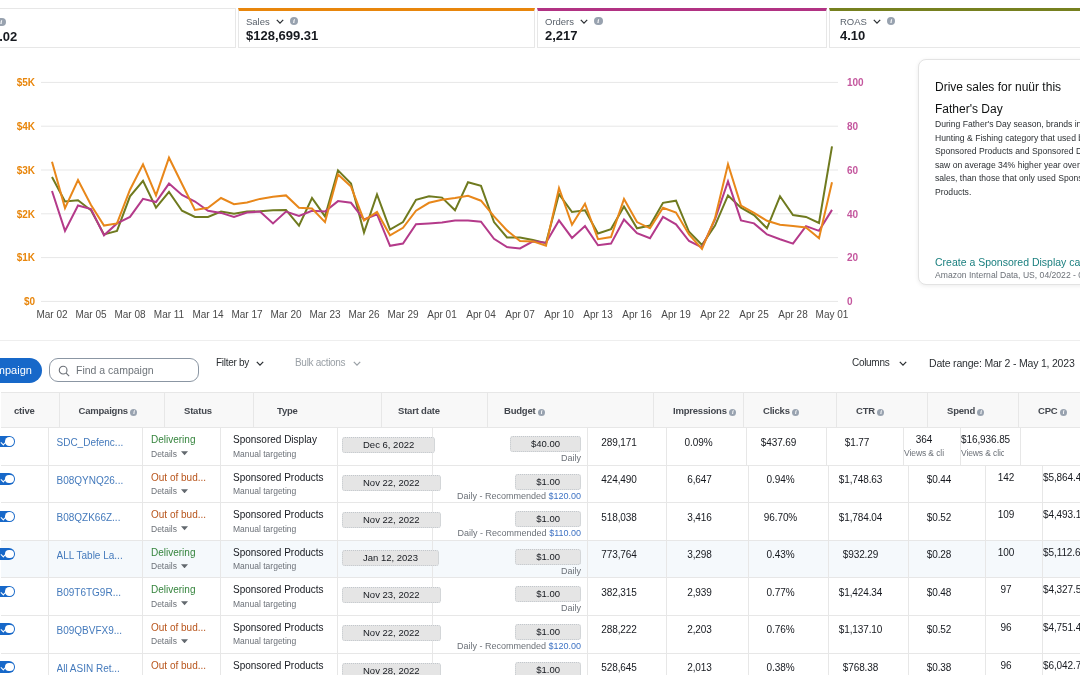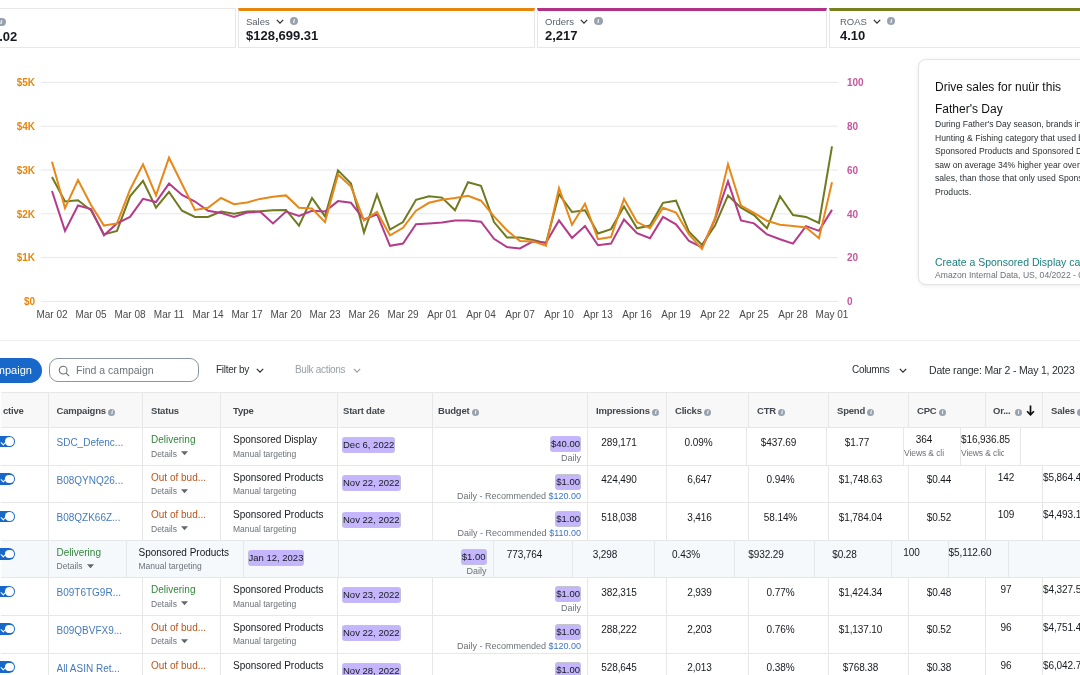--- a/index.html
+++ b/index.html
@@ -22,43 +22,43 @@
 #promo { position:absolute; left:918px; top:59px; width:275px; height:226px; background:#fff; border:1px solid #e3e3e3; border-radius:8px; box-shadow:0 1px 4px rgba(15,17,17,.08); }
 #promo .ttl { position:absolute; left:16px; top:16px; font-size:12px; line-height:22px; font-weight:500; color:#0f1111; white-space:nowrap; }
 #promo .body { position:absolute; left:16px; top:58px; font-size:8.6px; line-height:13.5px; color:#2b2f33; white-space:nowrap; }
 #promo .link { position:absolute; left:16px; top:196px; font-size:10.5px; font-weight:500; color:#1a7f7f; white-space:nowrap; }
 #promo .foot { position:absolute; left:16px; top:210px; font-size:8.6px; color:#6c7178; white-space:nowrap; }
 
 
 #toolbar { position:absolute; left:0; top:340px; width:1080px; height:51px; background:#fff; border-top:1px solid #eee; }
 .btn { position:absolute; left:-62px; top:17px; width:104px; height:25px; background:#1768c9; border-radius:13px; color:#fff; font-size:11px; line-height:25px; text-align:center; }
 .search { position:absolute; left:49px; top:17px; width:150px; height:24px; border:1px solid #8b96a3; border-radius:9px; background:#fff; font-size:10.5px; color:#6e747a; line-height:22px; padding-left:26px; }
-.tb-item { position:absolute; top:23px; font-size:10px; letter-spacing:-0.3px; color:#2b2f33; font-weight:500; white-space:nowrap; }
+.tb-item { position:absolute; top:16px; font-size:10px; letter-spacing:-0.3px; color:#2b2f33; font-weight:500; white-space:nowrap; }
 .tb-gray { color:#9aa0a6; }
 
 
 #table { position:absolute; left:1px; top:392px; width:1080px; }
 .trow { display:flex; width:1200px; border-bottom:1px solid #e7e7e7; background:#fff; }
 .thead { background:#f8f8f8; border-top:1px solid #e7e7e7; height:36px; }
 .trow > div { border-right:1px solid #e7e7e7; position:relative; flex:none; }
-.thead > div { font-size:9.5px; letter-spacing:-0.2px; font-weight:bold; color:#43474e; padding-top:12px; white-space:nowrap; overflow:hidden; }
+.thead > div { font-size:9.5px; letter-spacing:-0.2px; font-weight:bold; color:#43474e; padding-top:12px; white-space:nowrap; overflow:hidden;margin-left:11px; }
 .body-row { height:37.6px; }
 .c0{width:47.5px;} .c1{width:94.5px;} .c2{width:78px;} .c3{width:117px;} .c4{width:95px;}
 .c5{width:155px;} .c6{width:79px;} .c7{width:82px;} .c8{width:80px;} .c9{width:80px;}
 .c10{width:77px;} .c11{width:57px;} .c12{width:60px;}
 .pl { padding-left:8px; }
 .num { text-align:center; padding-right:16px; font-size:10px; letter-spacing:-0.1px; color:#16191f; padding-top:8.5px; }
 .hl { padding-left:8px; }
 .link-b { color:#447abc; font-size:10px; padding-top:9px; white-space:nowrap; overflow:hidden; }
 .st1 { font-size:10px; padding-top:5px; line-height:13px; white-space:nowrap; overflow:hidden; }
 .st-green { color:#35843d; }
 .st-orange { color:#b8551c; }
 .sub { margin-top:2.5px; font-size:8.5px; color:#6c7178; white-space:nowrap; overflow:hidden; }
 .type1 { font-size:10px; color:#16191f; padding-top:5px; line-height:13px; white-space:nowrap; overflow:hidden; }
-.tag { display:inline-block; border:1px dotted #c2c7cc; border-radius:3px; font-size:9.5px; line-height:12px; height:16px; color:#16191f; padding:1px 0; background:#c4b5fd; white-space:nowrap; }
+.tag { display:inline-block; border:1px dotted #c2c7cc; border-radius:3px; font-size:9.5px; line-height:12px; height:16px; color:#16191f; padding:1px 20px; background:#e5e5e5; white-space:nowrap; }
 .toggle { position:absolute; left:-8px; top:7.5px; width:22px; height:11.5px; background:#1768c9; border-radius:6px; }
 .toggle::after { content:""; position:absolute; right:1.5px; top:1.5px; width:8.5px; height:8.5px; background:#fff; border-radius:50%; }
 .toggle::before { content:""; position:absolute; left:9px; top:3px; width:3px; height:5px; border:solid #fff; border-width:0 1.5px 1.5px 0; transform:rotate(45deg); }
 .row-hi { background:#f5f9fc; }
 .bud { text-align:right; padding-right:6px; padding-top:5px; }
 .bud .bsub { font-size:9px; color:#6c7178; margin-top:1px; white-space:nowrap; }
 .bsub .rec { color:#3f73c4; }
 </style>
 </head>
 <body>
@@ -261,29 +261,32 @@
           <div class="type1">Sponsored Products</div>
           <div class="sub">Manual targeting</div>
         </div>
       <div class="c4" style="padding-left:4px; padding-top:6px;"><span class="tag">Nov 22, 2022</span></div>
       <div class="c5 bud">
           <div><span class="tag">$1.00</span></div>
           <div class="bsub">Daily - Recommended <span class="rec">$110.00</span></div>
         </div>
       <div class="c6 num">518,038</div>
       <div class="c7 num">3,416</div>
-      <div class="c8 num">58.14%</div>
+      <div class="c8 num">96.70%</div>
       <div class="c9 num">$1,784.04</div>
       <div class="c10 num">$0.52</div>
       <div class="c11 num" style="padding-top:6px;">109</div>
       <div class="c12 num" style="padding-top:6px;">$4,493.19</div>
     </div>
     <div class="trow body-row row-hi">
       <div class="c0">
           <div class="toggle"></div>
+        </div>
+      <div class="c1 pl">
+          <div class="link-b">ALL Table La...</div>
         </div>
       <div class="c2 pl">
           <div class="st1 st-green">Delivering</div>
           <div class="sub" style="color:#6c7178;">Details <svg width="7" height="4.5" viewBox="0 0 10 6" style="vertical-align:1px; margin-left:2px;">
               <path d="M0 0 L10 0 L5 6 Z" fill="#62686e"></path>
             </svg></div>
         </div>
       <div class="c3" style="padding-left:12px;">
           <div class="type1">Sponsored Products</div>
           <div class="sub">Manual targeting</div>

